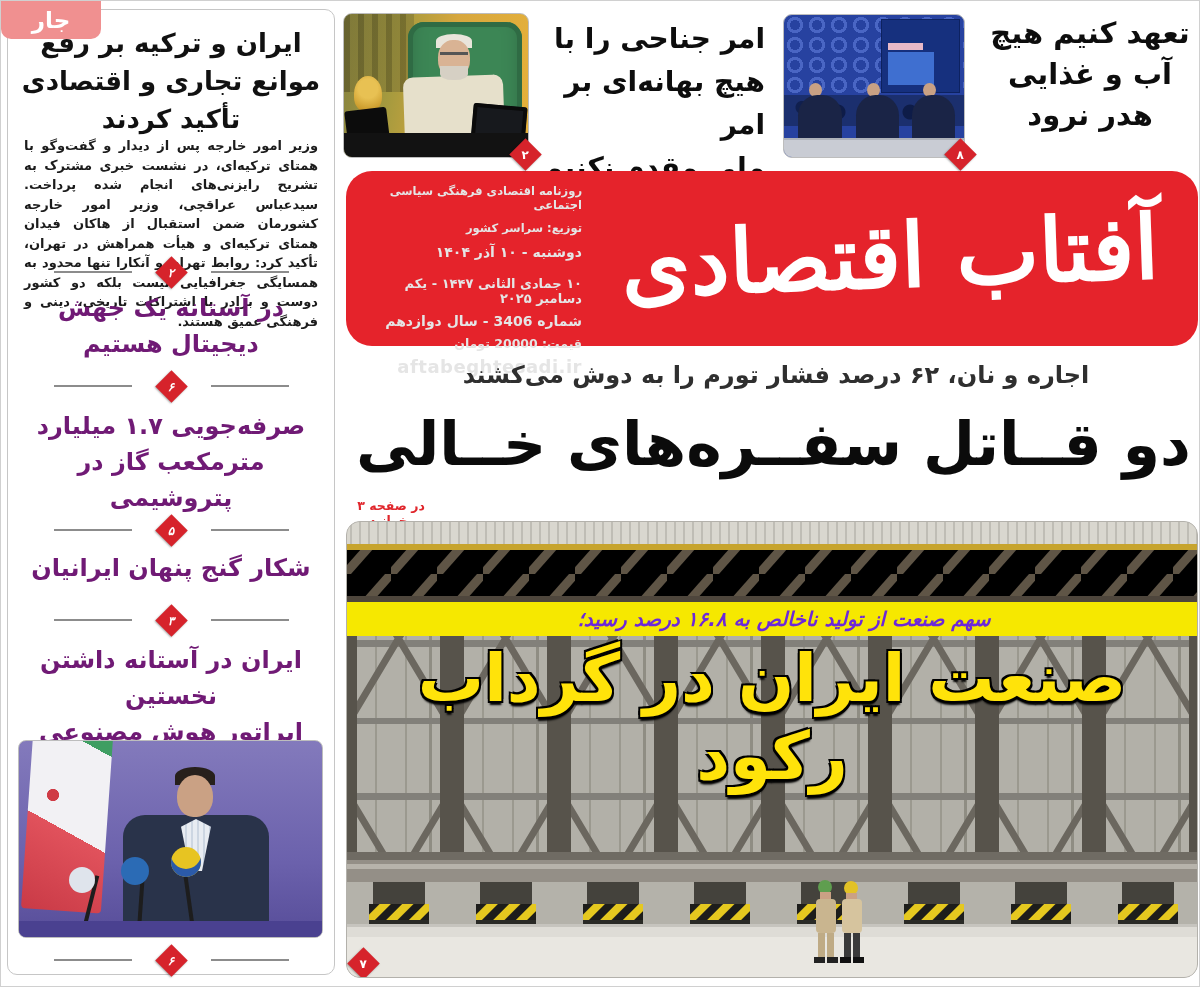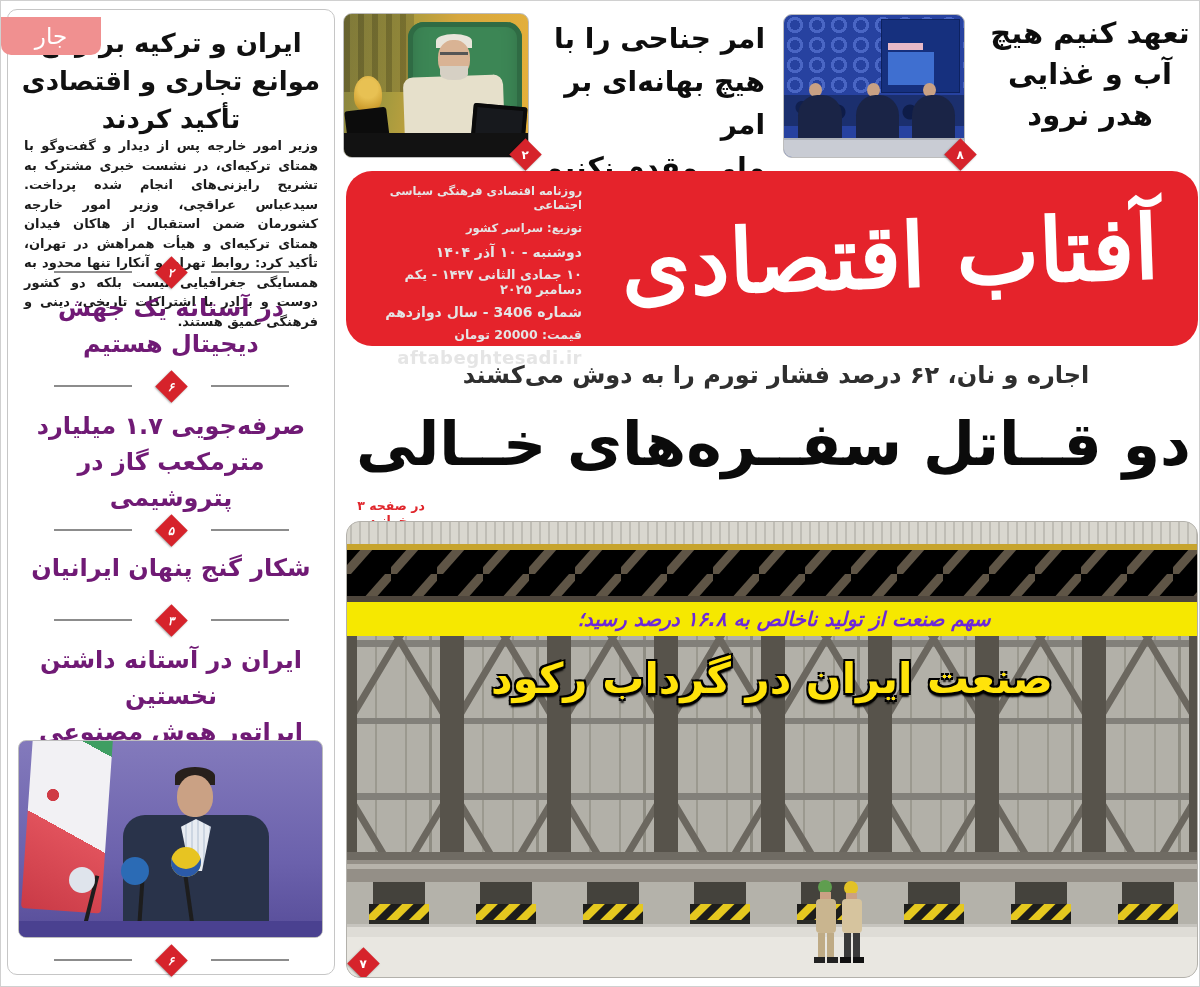--- a/index.html
+++ b/index.html
@@ -10,21 +10,21 @@
     border:1px solid #d0d0d0;
   }
   .abs { position:absolute; }
   .preline { white-space:pre-line; }
 
   
   .watermark {
     left:0; top:0; width:100px; height:38px; background:#f09090;
     border-radius:0 0 10px 10px; z-index:60;
     display:flex; align-items:center; justify-content:center;
-    color:#fff; font-size:23px; font-weight:normal;margin-top:16px;
+    color:#fff; font-size:23px; font-weight:bold;
   }
 
   
   .leftcol {
     left:6px; top:8px; width:328px; height:966px;
     border:1px solid #c6c6c6; border-radius:10px; background:#fff;padding-left:36px;
   }
   .lead-headline {
     left:10px; right:10px; top:14px; text-align:center;
     font-size:26px; line-height:38px; font-weight:800; color:#111;
@@ -147,21 +147,21 @@
 
   
   .masthead {
     left:345px; top:170px; width:852px; height:175px;
     background:#e5232b; border-radius:26px;
   }
   .m-info { position:absolute; left:16px; top:13px; width:220px;
     color:#e5e5e5; text-align:right; }
   .m-info .l1 { font-size:11.5px; font-weight:600; margin-bottom:9px; }
   .m-info .l2 { font-size:11.5px; font-weight:600; margin-bottom:9px; }
-  .m-info .l3 { font-size:14px; font-weight:800; margin-bottom:7px; }
+  .m-info .l3 { font-size:14px; font-weight:800; margin-bottom:16px; }
   .m-info .l4 { font-size:13px; font-weight:800; margin-bottom:7px; }
   .m-info .l5 { font-size:14px; font-weight:800; margin-bottom:7px; }
   .m-info .l6 { font-size:12.5px; font-weight:700; margin-bottom:5px; }
   .m-site { font-size:18px; font-weight:bold; direction:ltr; text-align:right;
     font-family:"DejaVu Sans", sans-serif; letter-spacing:.5px; }
   .m-logo {
     position:absolute; left:250px; right:14px; top:-18px; height:205px;
     display:flex; align-items:center; justify-content:center;
     color:#fff; font-size:88px; font-weight:bold;
     font-family:"DejaVu Serif", serif; transform:rotate(-2deg);
@@ -188,21 +188,21 @@
     border:1px solid #b3b1ab; border-radius:14px; overflow:hidden; background:#b4b2aa;
   }
   .mill svg { position:absolute; inset:0; }
   .mill-banner {
     position:absolute; left:12px; top:80px; width:100%; height:34px;
     background:#f6e800; display:flex; align-items:center; justify-content:center;
     font-size:20px; font-weight:800; color:#6d28d9;font-style:italic;
   }
   .mill-headline {
     position:absolute; left:0; top:118px; width:100%; text-align:center;
-    font-size:42px; line-height:78px; font-weight:900; color:#ffe30a;
+    font-size:66px; line-height:78px; font-weight:900; color:#ffe30a;
     text-shadow:-2px -2px 0 #000, 2px -2px 0 #000, -2px 2px 0 #000,
                  2px 2px 0 #000, 0 4px 2px #000;
     letter-spacing:1px;
   }
 </style>
 </head>
 <body>
 
 <div class="abs watermark">
   <span>جار</span>

